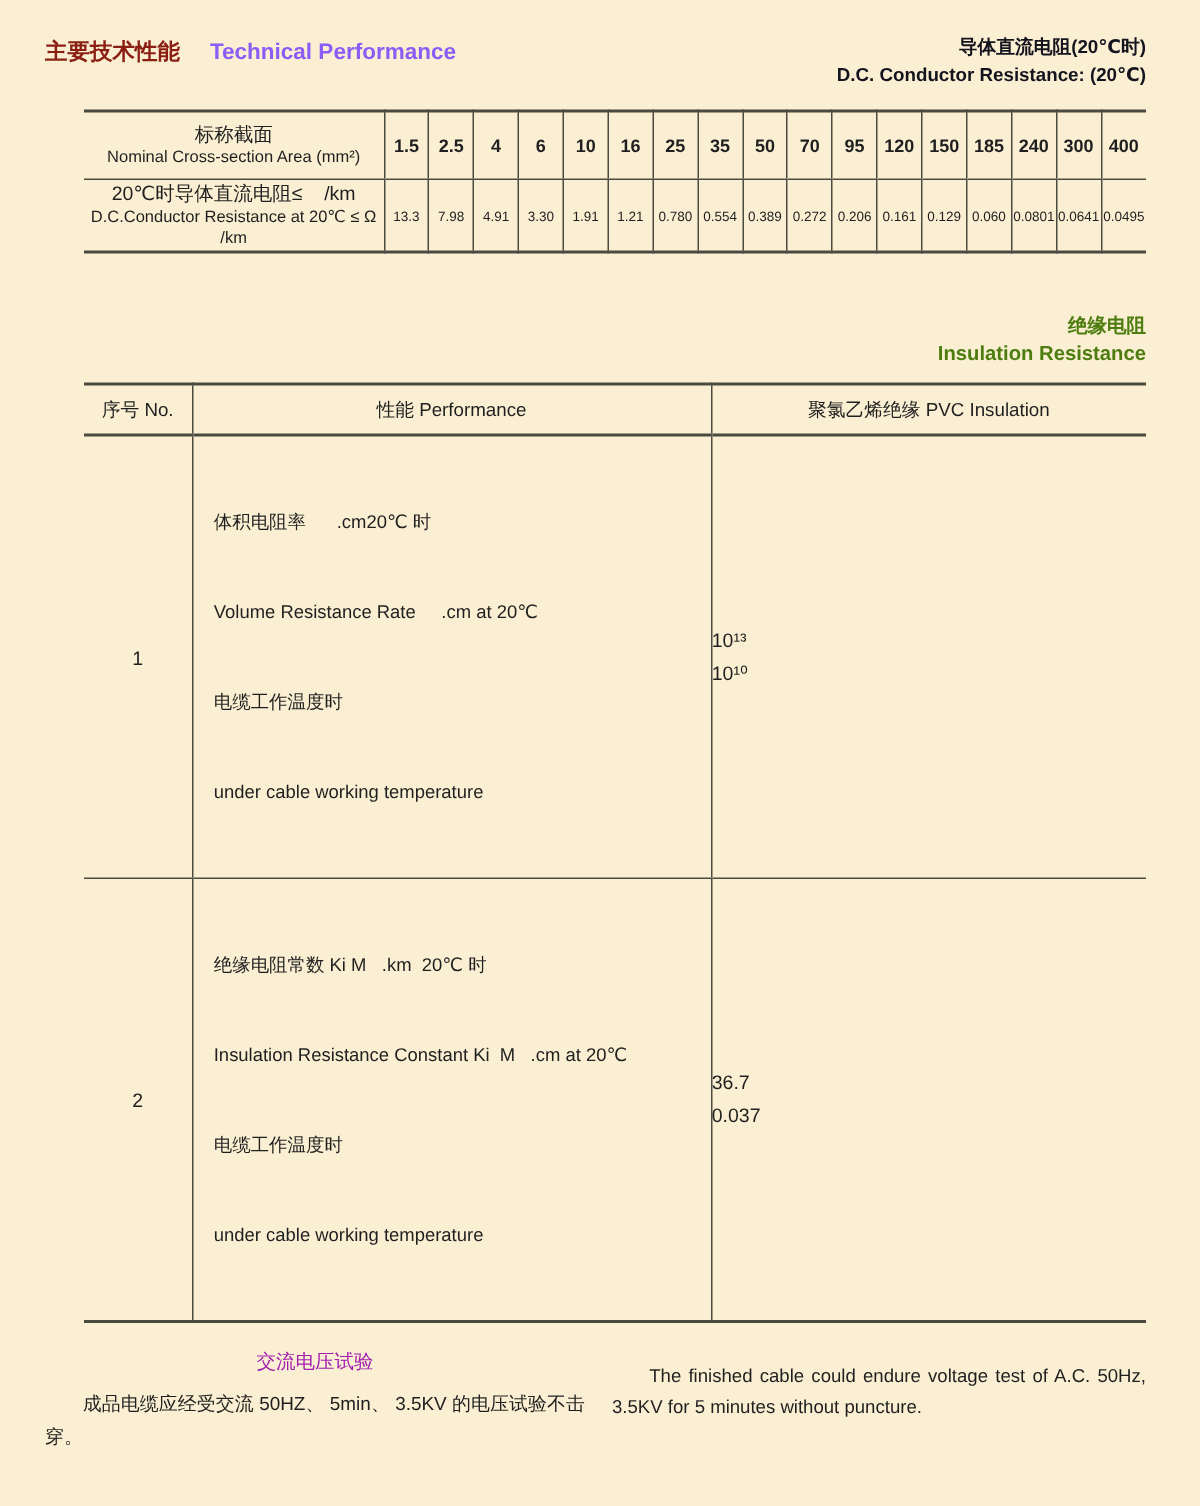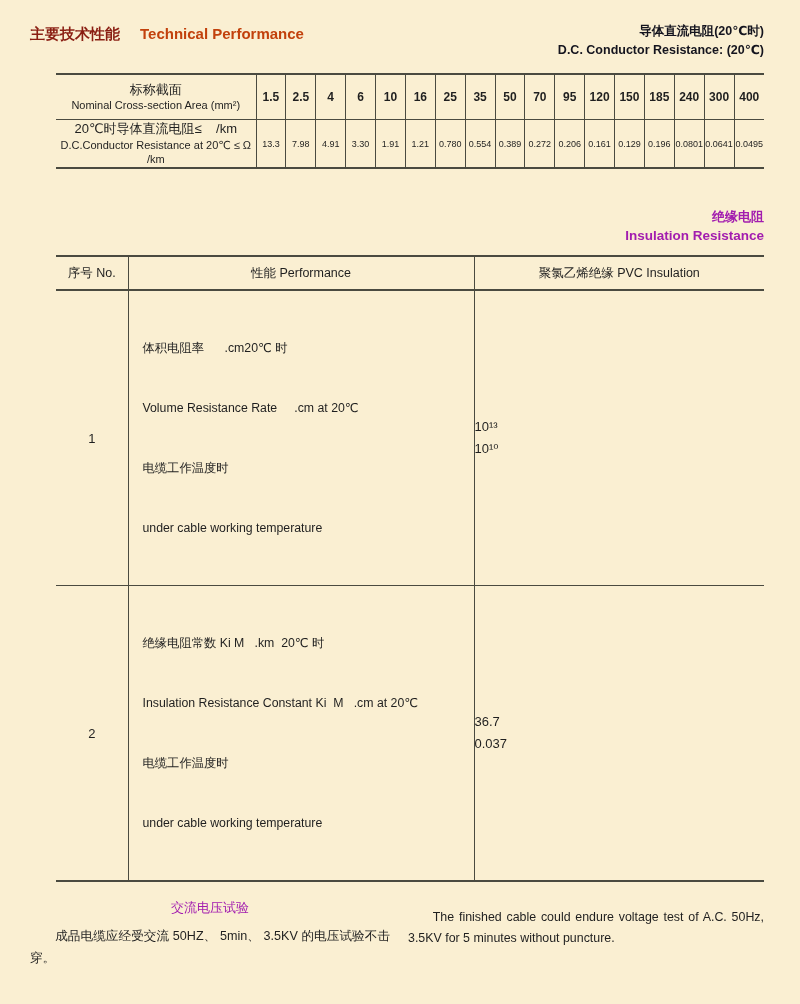--- a/index.html
+++ b/index.html
@@ -9,39 +9,39 @@
     font-family:"Liberation Sans","DejaVu Sans",sans-serif;
     color:#1f1f1f;
     overflow:hidden;
   }
   .page{padding:22px 28px 0 30px;width:734px;}
 
   
   .top-row{display:flex;justify-content:space-between;align-items:flex-start;}
   .title-group{display:flex;gap:20px;align-items:baseline;padding-top:3px;}
   .title-zh{font-size:15px;font-weight:bold;color:#8A1E12;}
-  .title-en{font-size:15px;font-weight:bold;color:#c2410c;}
+  .title-en{font-size:15px;font-weight:bold;color:#8b5cf6;}
   .dc-head{ text-align:right; color:#14141E; }
   .dc-head div{font-size:12.5px;font-weight:bold;line-height:19px;}
 
   
   table{border-collapse:collapse;table-layout:fixed;}
   .t1{width:708px;margin:13px 0 0 26px;border-top:2px solid #4A4A40;border-bottom:2px solid #4A4A40;}
   .t1 td{border-left:1px solid #4A4A40;text-align:center;vertical-align:middle;padding:0;overflow:hidden;}
   .t1 td:first-child{border-left:none;}
   .t1 .hdr td{border-bottom:1px solid #4A4A40;height:44px;}
   .t1 .valrow td{height:40px;margin-left:44px;}
   .t1 .rowhead{line-height:1.35;}
   .t1 .rh-zh{font-size:13px;}
   .t1 .rh-en{font-size:11px;}
   .t1 .colnum{font-size:12px;font-weight:bold;}
   .t1 .cellval{font-size:9px;}
 
   
-  .right-head{text-align:right;color:#a21caf;}
+  .right-head{text-align:right;color:#4d7c0f;}
   .right-head .zh{font-size:13px;font-weight:bold;line-height:19px;}
   .right-head .en{font-size:13.5px;font-weight:bold;line-height:19px;}
   .ins-head{margin-top:38px;}
 
   
   .t2{width:708px;margin:10px 0 0 26px;border-top:2px solid #4A4A40;border-bottom:2px solid #4A4A40;}
   .t2 td{border-left:1px solid #4A4A40;vertical-align:middle;padding:0;}
   .t2 td:first-child{border-left:none;}
   .t2 .hdr td{border-bottom:2px solid #4A4A40;height:32px;text-align:center;font-size:12.5px;}
   .t2 .r1 td{border-bottom:1px solid #4A4A40;}
@@ -131,21 +131,21 @@
       <td class="cellval">3.30</td>
       <td class="cellval">1.91</td>
       <td class="cellval">1.21</td>
       <td class="cellval">0.780</td>
       <td class="cellval">0.554</td>
       <td class="cellval">0.389</td>
       <td class="cellval">0.272</td>
       <td class="cellval">0.206</td>
       <td class="cellval">0.161</td>
       <td class="cellval">0.129</td>
-      <td class="cellval">0.196</td>
+      <td class="cellval">0.060</td>
       <td class="cellval">0.0801</td>
       <td class="cellval">0.0641</td>
       <td class="cellval">0.0495</td>
     </tr>
   </tbody>
     </table>
 
   <div class="right-head ins-head">
     <div class="zh">绝缘电阻</div>
     <div class="en">Insulation Resistance</div>

